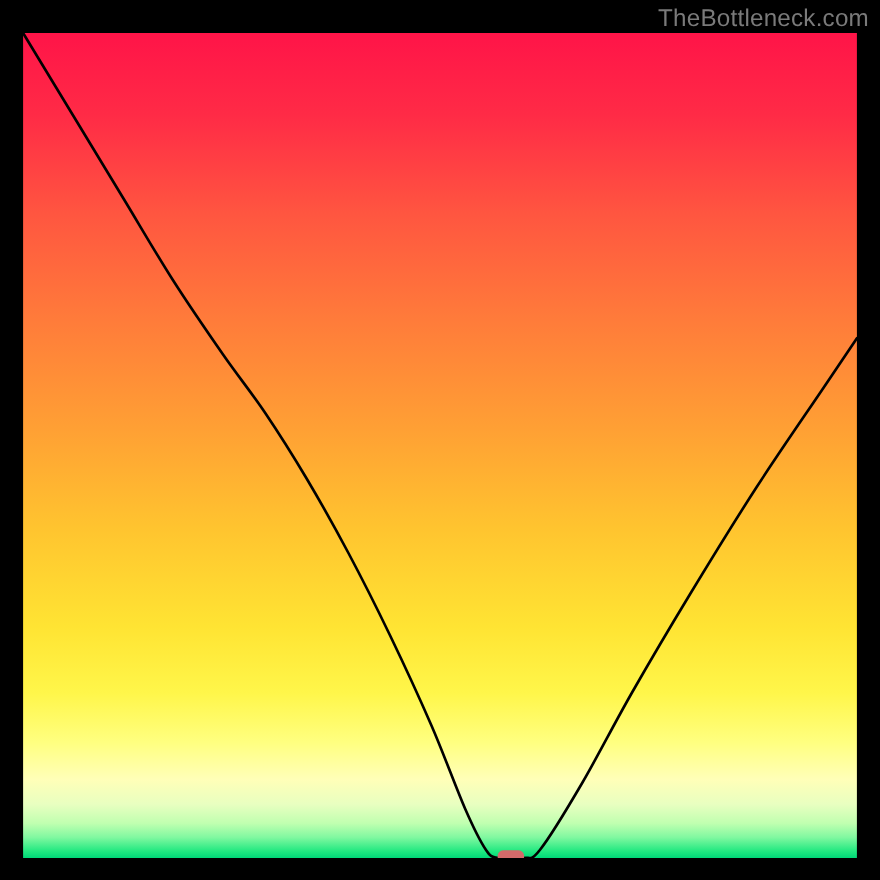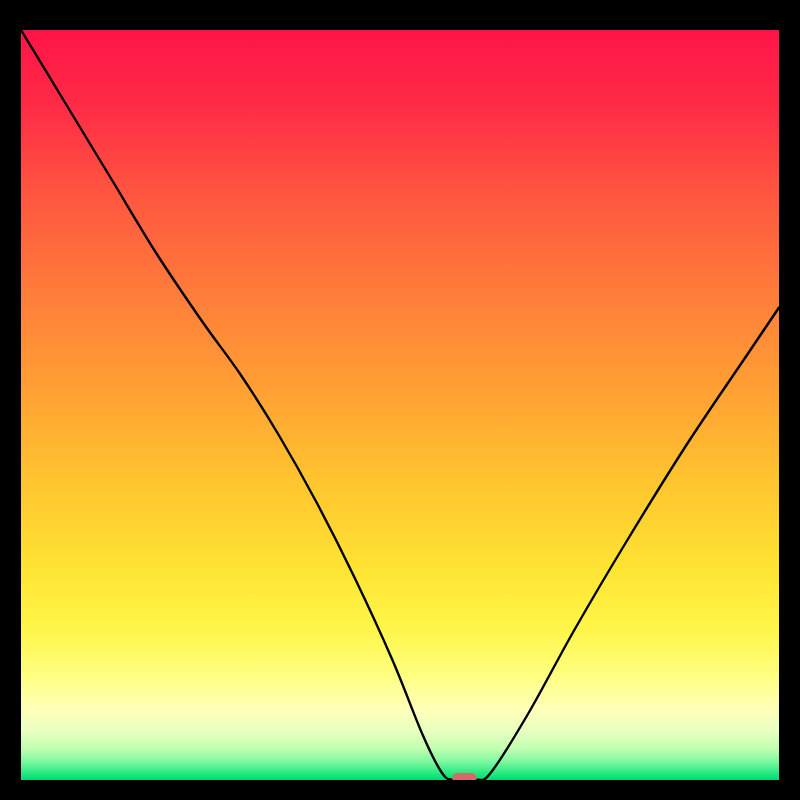--- a/index.html
+++ b/index.html
@@ -37,20 +37,21 @@
     height: 750px;
   }
   svg {
     display: block;
   }
 </style>
 </head>
 <body>
 
 <div class="frame">
+  <div class="watermark">TheBottleneck.com</div>
   <div class="plot">
     <svg id="chart-svg" width="758" height="750" viewBox="0 0 758 750" preserveAspectRatio="none">
       <defs>
         <linearGradient id="bg-grad" x1="0" y1="0" x2="0" y2="1">
             <stop offset="0.00%" stop-color="#ff1448"></stop>
             <stop offset="10.00%" stop-color="#ff2b46"></stop>
             <stop offset="22.00%" stop-color="#ff5640"></stop>
             <stop offset="35.00%" stop-color="#ff7c3a"></stop>
             <stop offset="48.00%" stop-color="#ffa034"></stop>
             <stop offset="60.00%" stop-color="#ffc42f"></stop>

